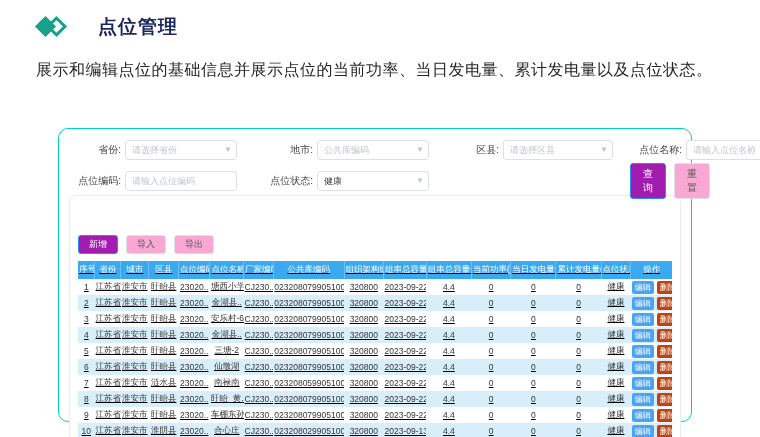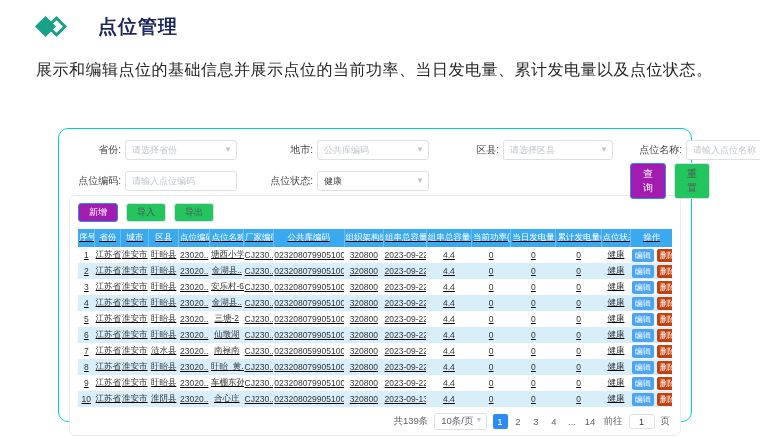--- a/index.html
+++ b/index.html
@@ -24,26 +24,26 @@
   .ctl { position:relative; width:112px; height:20px; border:1px solid #dcdfe6; border-radius:3px;
     background:#fff; display:flex; align-items:center; padding:0 14px 0 6px; }
   .ctl .ph { color:#c0c4cc; font-size:9px; white-space:nowrap; overflow:hidden; }
   .ctl .val { color:#333; font-size:9px; }
   .ctl .caret { position:absolute; right:4px; top:4px; font-size:8px; color:#c0c4cc; }
   .ctl input { border:none; outline:none; width:100%; font-size:9px; color:#333;
     font-family:inherit; }
   .ctl input::placeholder { color:#c0c4cc; }
   .filter-actions { display:flex; justify-content:flex-end; gap:8px; align-items:center; }
   .btn { font-size:10px; border-radius:3px; padding:3px 12px; cursor:pointer; border:1px solid #dcdfe6;
-    background:#22c55e; color:#555; font-family:inherit; }
+    background:#f9a8d4; color:#555; font-family:inherit; }
   .btn.primary { background:#a21caf; border-color:#2d8cf0; color:#fff; }
   
   .card { margin-top:6px; border:1px solid #e8ecf2; border-radius:6px; padding:7px 8px 5px 8px;
     background:#fff; }
-  .toolbar { display:flex; gap:8px; margin-bottom:7px; }
+  .toolbar { display:flex; gap:8px; margin-bottom:7px;margin-top:32px; }
   .btn.sm { padding:2px 10px; font-size:9px; }
   
   table { width:100%; border-collapse:collapse; table-layout:fixed; font-size:8.5px;text-decoration:underline; }
   th { background:#3aa9f0; color:#fff; font-weight:normal; height:18px; padding:0 1px;
     border-right:1px solid #6cc0f5; white-space:nowrap; overflow:hidden; text-align:center; }
   th:last-child { border-right:none; }
   td { height:16px; padding:0 1px; text-align:center; color:#333; white-space:nowrap;
     overflow:hidden; }
   tbody tr:nth-child(even) td { background:#d9eefb; }
   .mini { display:inline-block; font-size:8px; color:#fff; padding:1px 3px; border-radius:2px;

